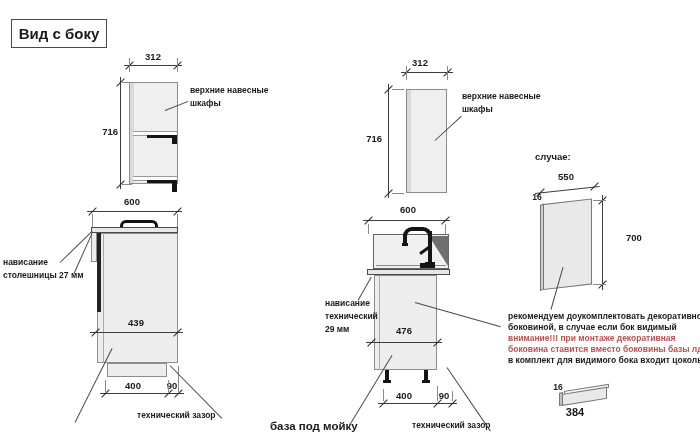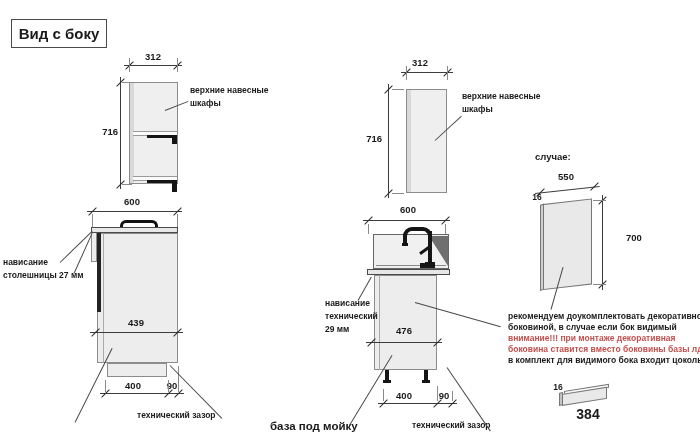--- a/index.html
+++ b/index.html
@@ -212,15 +212,15 @@
   <div class="note-line red" style="top:333px;">внимание!!! при монтаже декоративная</div>
   <div class="note-line" style="top:322px;">боковиной, в случае если бок видимый</div>
   <div class="note-line red" style="top:344px;">боковина ставится вместо боковины базы лдсп</div>
   <div class="note-line" style="top:355px;">в комплект для видимого бока входит цоколь:</div>
 
   <div class="panel-face" style="left:564px;top:391px;width:45px;height:4px;background:#f6f6f6;transform:skewY(-9deg);transform-origin:left top;"></div>
   <div class="panel-face" style="left:559px;top:393px;width:4px;height:13px;background:#c4c4c4;transform:skewY(-15deg);transform-origin:left top;"></div>
   <div class="panel-face" style="left:562px;top:394px;width:45px;height:12px;transform:skewY(-9deg);transform-origin:left top;"></div>
   <div class="dtxt" style="left:551px;top:382px;width:14px;font-size:8.5px;">16</div>
   <div class="dtxt" style="left:534px;top:396px;width:22px;text-align:left;font-size:8.5px;margin-top:41px;">100</div>
-  <div class="dtxt" style="left:573px;top:406px;width:30px;font-size:14px;">384</div>
+  <div class="dtxt" style="left:560px;top:406px;width:30px;font-size:11px;">384</div>
 
 </div>
 
 </body></html>

